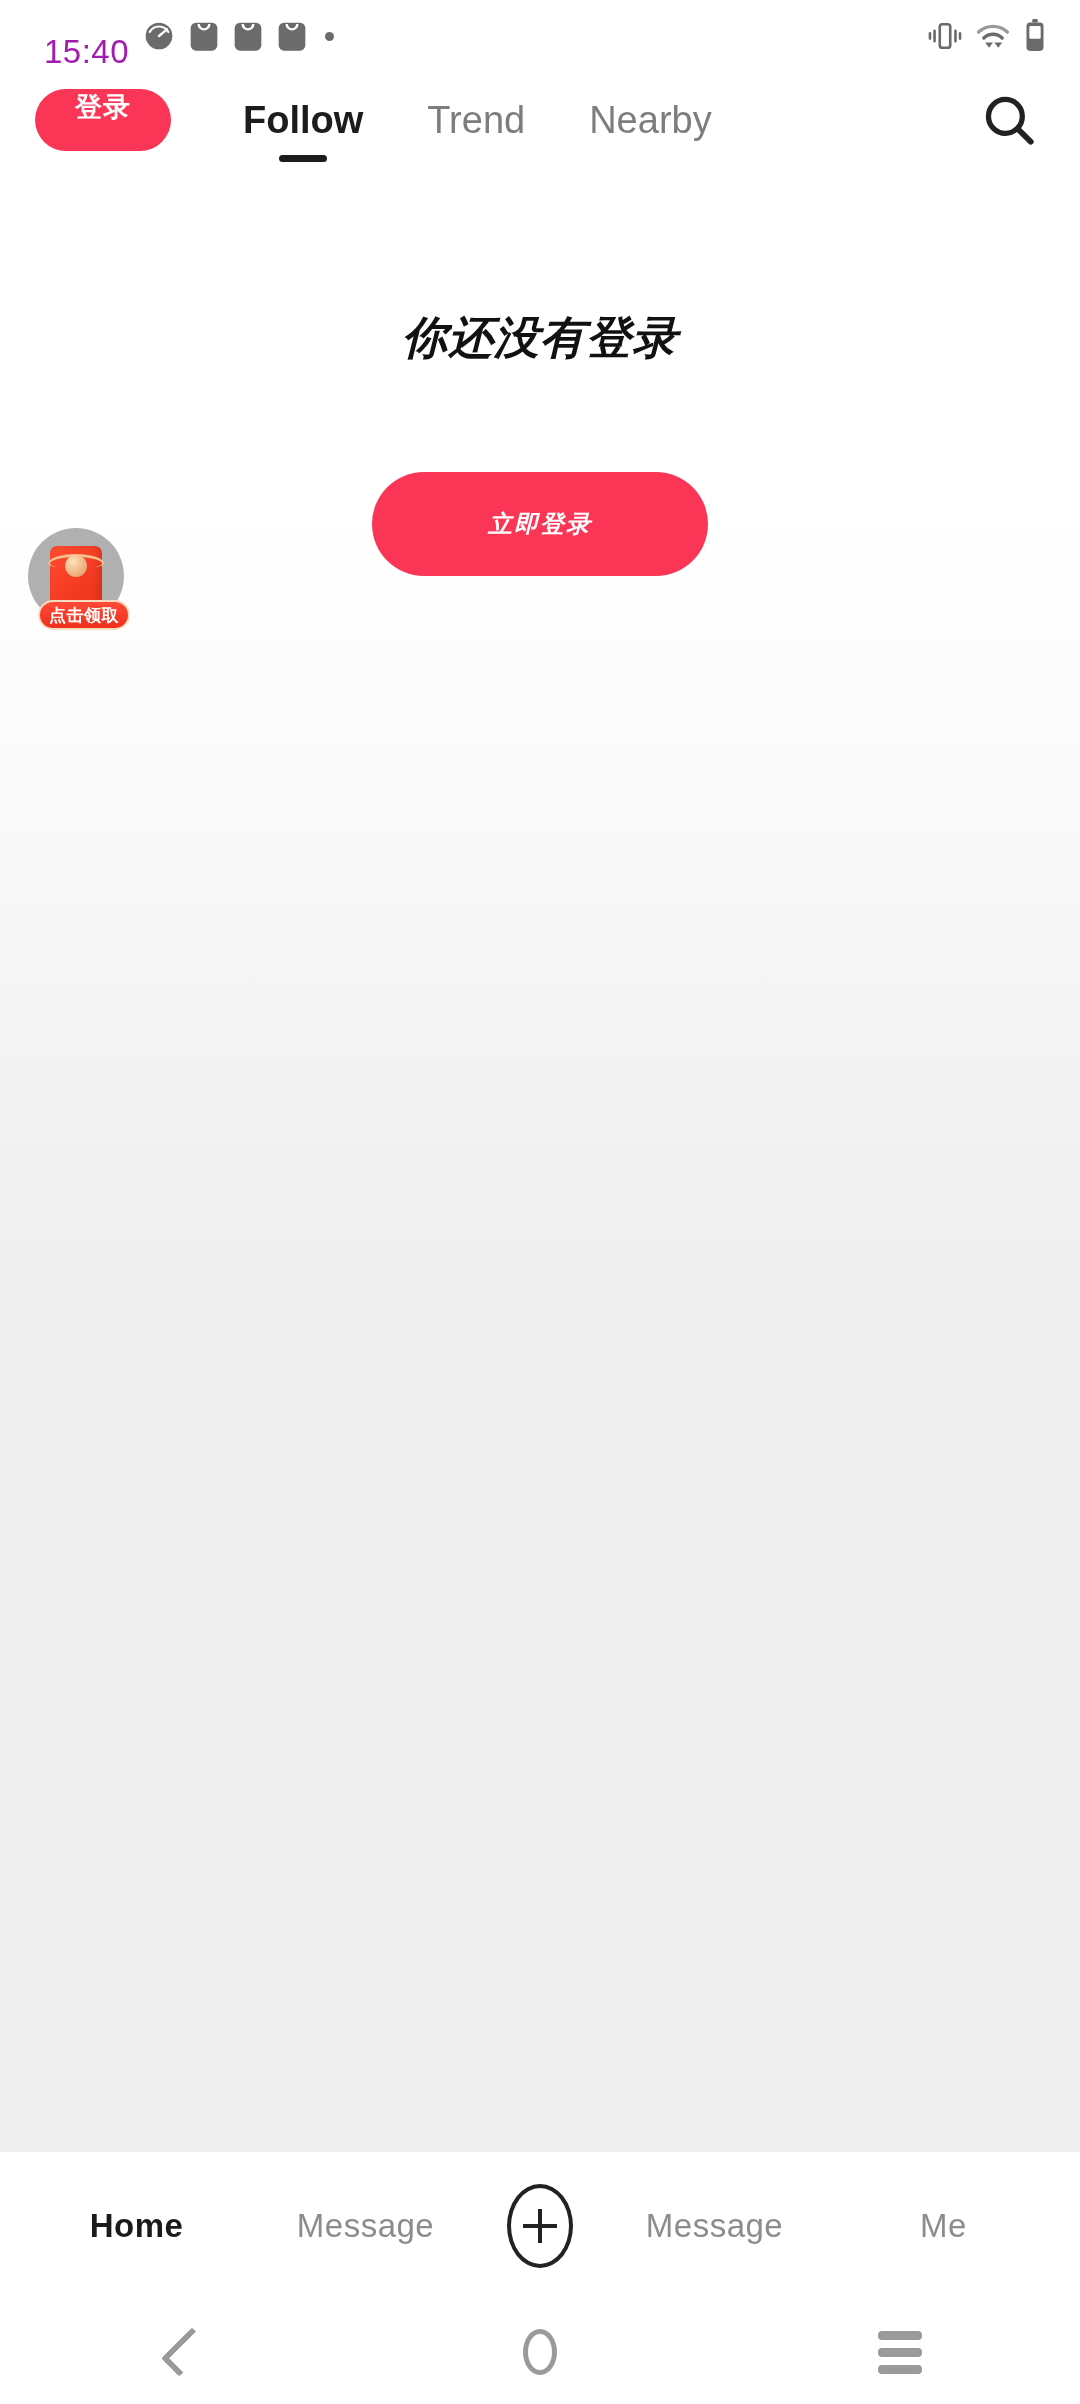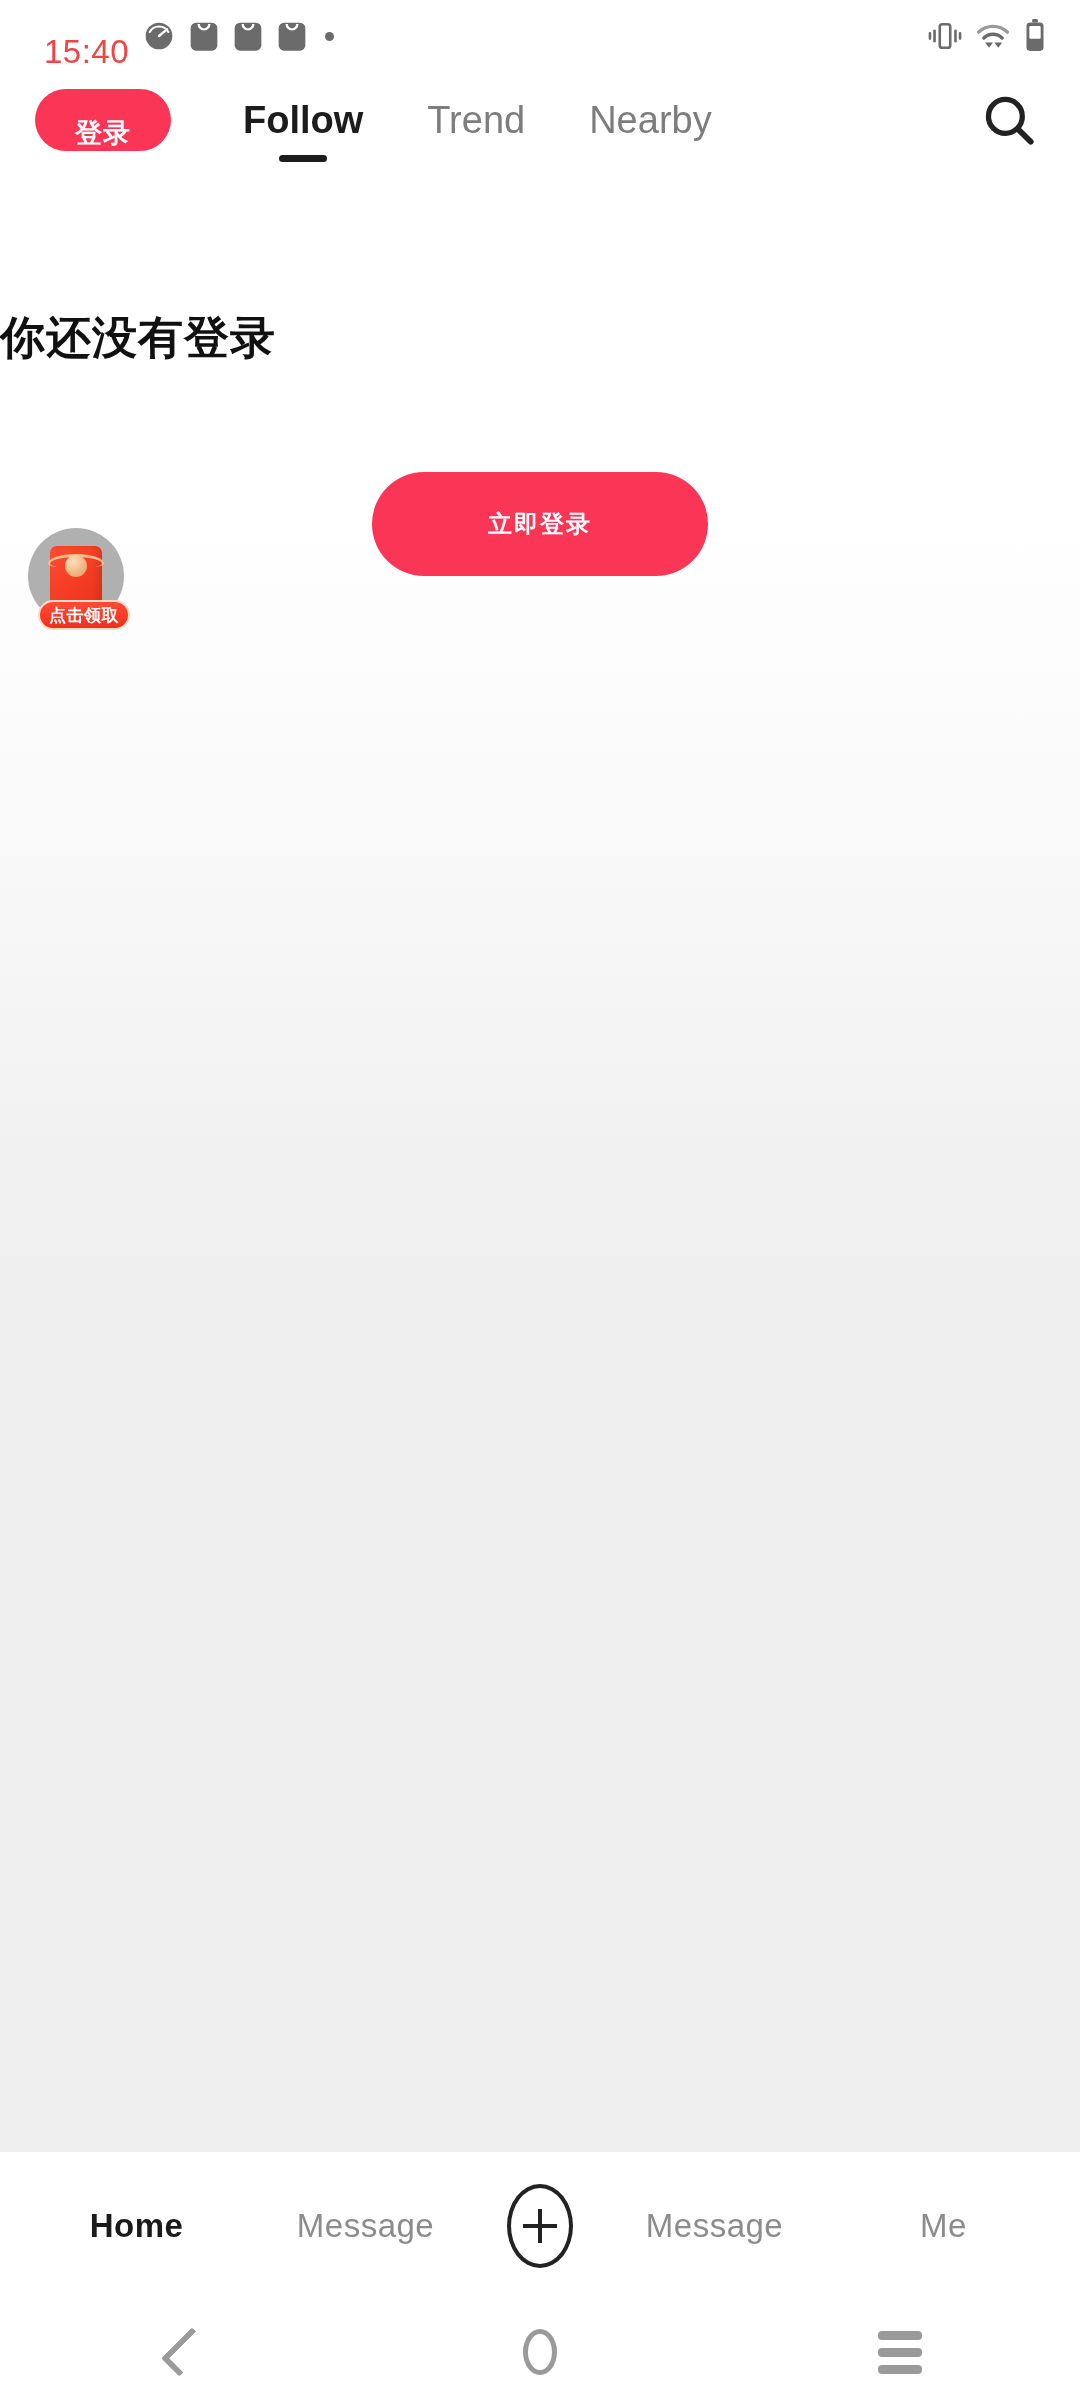--- a/index.html
+++ b/index.html
@@ -11,35 +11,35 @@
   }
   .phone { position:relative; width:1080px; height:2404px; display:flex; flex-direction:column; background:#fff; }
 
   
   .statusbar {
     height:72px; flex:0 0 72px;
     display:flex; align-items:center; justify-content:space-between;
     padding:0 34px 0 44px; background:#ffffff;
   }
   .sb-left { display:flex; align-items:center; gap:14px; }
-  .sb-time { font-size:33px; color:#ef4444; letter-spacing:0.5px; font-weight:400;margin-top:32px; }
+  .sb-time { font-size:33px; color:#a21caf; letter-spacing:0.5px; font-weight:400;margin-top:32px; }
   .sb-right { display:flex; align-items:center; gap:14px; }
   .sb-ico { display:block; }
   .sb-dot { width:9px; height:9px; border-radius:50%; background:#6b6b6b; margin-left:4px; }
 
   
   .topbar {
     height:96px; flex:0 0 96px;
     display:flex; align-items:center; background:#ffffff; position:relative;
   }
   .login-pill {
     margin-left:35px;
     width:136px; height:62px;
     border-radius:31px;
-    display:flex; align-items:flex-end; justify-content:center;
+    display:flex; align-items:flex-start; justify-content:center;
     color:#ffffff; font-size:27px; font-weight:700;
     letter-spacing:1px;
     flex:0 0 auto;
   }
   .tabs { display:flex; align-items:center; gap:0; margin-left:40px; flex:1 1 auto; }
   .tab {
     position:relative;
     font-size:38px;
     color:#7d7d7d;
     padding:0 32px;
@@ -55,21 +55,21 @@
     position:absolute; right:36px; top:50%; transform:translateY(-50%);
     width:70px; height:70px; display:flex; align-items:center; justify-content:center;
   }
 
   
   .content {
     flex:1 1 auto; position:relative;
     background:linear-gradient(to bottom,#ffffff 0px,#ffffff 340px,#fafafa 620px,#f3f3f3 900px,#efefef 1100px,#efefef 100%);
     overflow:hidden;
   }
-  .empty-state { padding-top:140px; text-align:left; }
+  .empty-state { padding-top:140px; text-align:center;font-style:italic; }
   .empty-title {
     font-size:45px; font-weight:700; color:#111111; letter-spacing:1px;
   }
   .empty-sub {
     margin-top:26px; font-size:29px; color:#9e9e9e; letter-spacing:0.5px;
   }
   .login-now {
     margin:104px auto 0;
     width:336px; height:104px;
     border-radius:52px;

